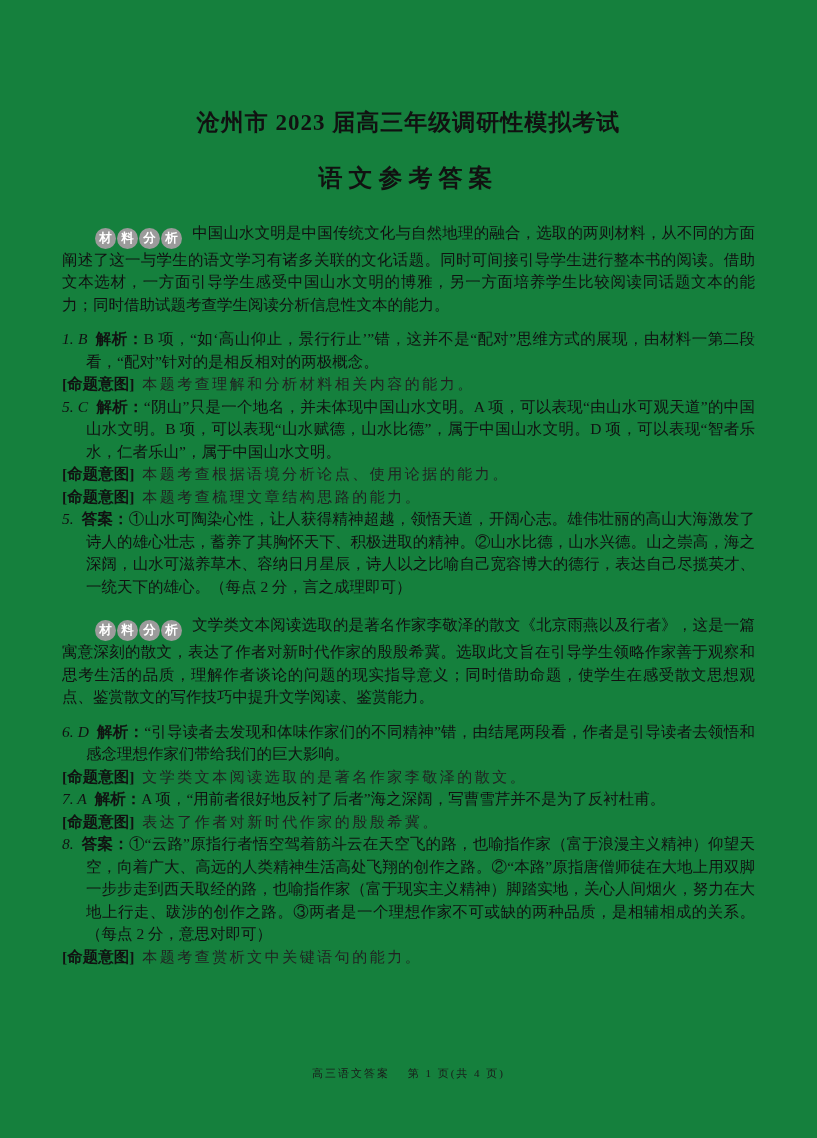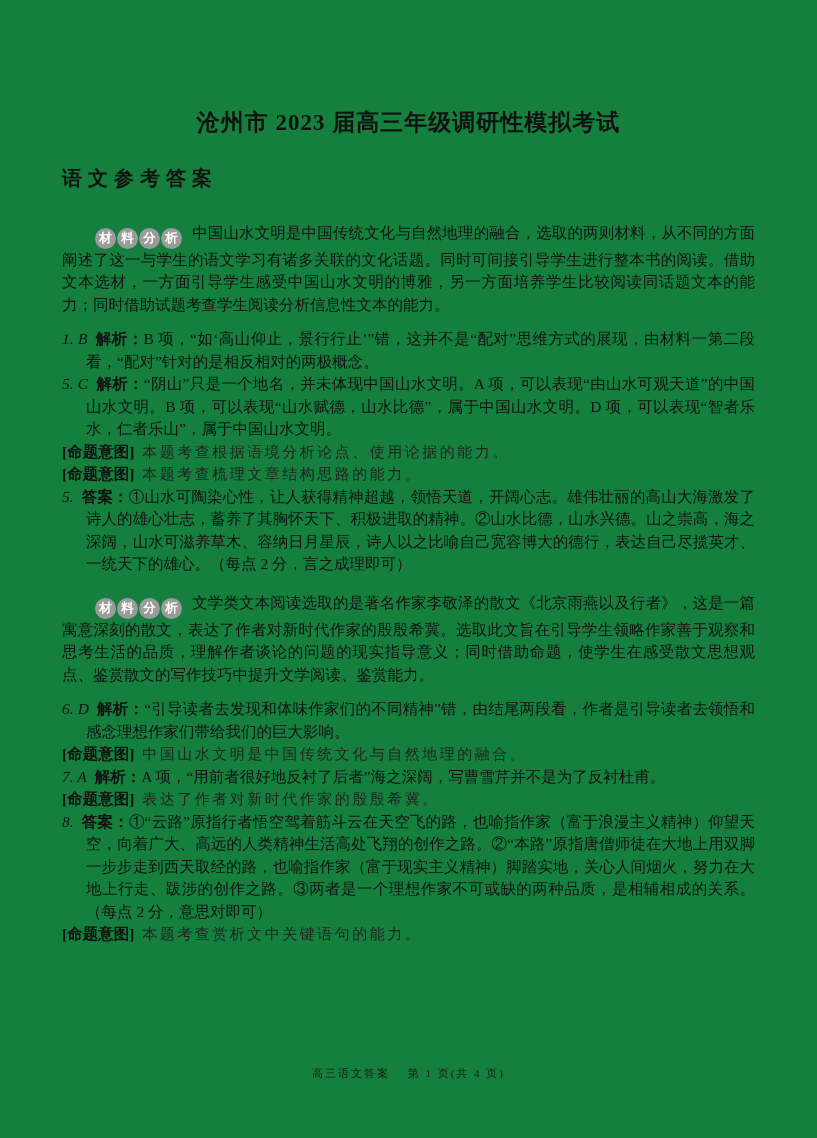--- a/index.html
+++ b/index.html
@@ -20,23 +20,24 @@
   .doc-title {
     font-size: 23px;
     line-height: 30px;
     font-weight: 700;
     text-align: center;
     letter-spacing: 1px;
     margin-bottom: 26px;
   }
   .doc-subtitle {
     font-family: "Liberation Sans", "DejaVu Sans", sans-serif;
-    font-size: 20px;
+    font-size: 24px;
     line-height: 28px;
     font-weight: 600;
+    text-align: center;
     letter-spacing: 6px;
     margin-bottom: 30px;
   }
   .blocks {
     font-size: 15.5px;
     line-height: 22.5px;
     text-align: justify;
   }
   .analysis-block {
     text-indent: 33px;
@@ -93,35 +94,36 @@
 <body>
 
 <div class="page">
   <div class="content">
     <h1 class="doc-title">沧州市 2023 届高三年级调研性模拟考试</h1>
     <h2 class="doc-subtitle">语文参考答案</h2>
     <div class="blocks">
         <div class="analysis-block"><span class="badge"><span class="badge-char">材</span><span class="badge-char">料</span><span class="badge-char">分</span><span class="badge-char">析</span></span><span class="analysis-text">中国山水文明是中国传统文化与自然地理的融合，选取的两则材料，从不同的方面阐述了这一与学生的语文学习有诸多关联的文化话题。同时可间接引导学生进行整本书的阅读。借助文本选材，一方面引导学生感受中国山水文明的博雅，另一方面培养学生比较阅读同话题文本的能力；同时借助试题考查学生阅读分析信息性文本的能力。</span></div>
         <div class="item">
           <p class="item-main"><span class="item-num">1. B</span><b class="item-label">解析：</b><span class="item-text">B 项，“如‘高山仰止，景行行止’”错，这并不是“配对”思维方式的展现，由材料一第二段看，“配对”针对的是相反相对的两极概念。</span></p>
+          <p class="intent"><b class="intent-label">[命题意图]</b><span class="intent-text">本题考查理解和分析材料相关内容的能力。</span></p>
         </div>
         <div class="item">
           <p class="item-main"><span class="item-num">5. C</span><b class="item-label">解析：</b><span class="item-text">“阴山”只是一个地名，并未体现中国山水文明。A 项，可以表现“由山水可观天道”的中国山水文明。B 项，可以表现“山水赋德，山水比德”，属于中国山水文明。D 项，可以表现“智者乐水，仁者乐山”，属于中国山水文明。</span></p>
           <p class="intent"><b class="intent-label">[命题意图]</b><span class="intent-text">本题考查根据语境分析论点、使用论据的能力。</span></p>
         </div>
         <div class="item">
           <p class="intent"><b class="intent-label">[命题意图]</b><span class="intent-text">本题考查梳理文章结构思路的能力。</span></p>
         </div>
         <div class="item">
           <p class="item-main"><span class="item-num">5.</span><b class="item-label">答案：</b><span class="item-text">①山水可陶染心性，让人获得精神超越，领悟天道，开阔心志。雄伟壮丽的高山大海激发了诗人的雄心壮志，蓄养了其胸怀天下、积极进取的精神。②山水比德，山水兴德。山之崇高，海之深阔，山水可滋养草木、容纳日月星辰，诗人以之比喻自己宽容博大的德行，表达自己尽揽英才、一统天下的雄心。（每点 2 分，言之成理即可）</span></p>
         </div>
         <div class="analysis-block"><span class="badge"><span class="badge-char">材</span><span class="badge-char">料</span><span class="badge-char">分</span><span class="badge-char">析</span></span><span class="analysis-text">文学类文本阅读选取的是著名作家李敬泽的散文《北京雨燕以及行者》，这是一篇寓意深刻的散文，表达了作者对新时代作家的殷殷希冀。选取此文旨在引导学生领略作家善于观察和思考生活的品质，理解作者谈论的问题的现实指导意义；同时借助命题，使学生在感受散文思想观点、鉴赏散文的写作技巧中提升文学阅读、鉴赏能力。</span></div>
         <div class="item">
           <p class="item-main"><span class="item-num">6. D</span><b class="item-label">解析：</b><span class="item-text">“引导读者去发现和体味作家们的不同精神”错，由结尾两段看，作者是引导读者去领悟和感念理想作家们带给我们的巨大影响。</span></p>
-          <p class="intent"><b class="intent-label">[命题意图]</b><span class="intent-text">中国山水文明是中国传统文化与自然地理的融合。</span></p>
+          <p class="intent"><b class="intent-label">[命题意图]</b><span class="intent-text">文学类文本阅读选取的是著名作家李敬泽的散文。</span></p>
         </div>
         <div class="item">
           <p class="item-main"><span class="item-num">7. A</span><b class="item-label">解析：</b><span class="item-text">A 项，“用前者很好地反衬了后者”海之深阔，写曹雪芹并不是为了反衬杜甫。</span></p>
           <p class="intent"><b class="intent-label">[命题意图]</b><span class="intent-text">表达了作者对新时代作家的殷殷希冀。</span></p>
         </div>
         <div class="item">
           <p class="item-main"><span class="item-num">8.</span><b class="item-label">答案：</b><span class="item-text">①“云路”原指行者悟空驾着筋斗云在天空飞的路，也喻指作家（富于浪漫主义精神）仰望天空，向着广大、高远的人类精神生活高处飞翔的创作之路。②“本路”原指唐僧师徒在大地上用双脚一步步走到西天取经的路，也喻指作家（富于现实主义精神）脚踏实地，关心人间烟火，努力在大地上行走、跋涉的创作之路。③两者是一个理想作家不可或缺的两种品质，是相辅相成的关系。（每点 2 分，意思对即可）</span></p>
           <p class="intent"><b class="intent-label">[命题意图]</b><span class="intent-text">本题考查赏析文中关键语句的能力。</span></p>
         </div>
       </div>

